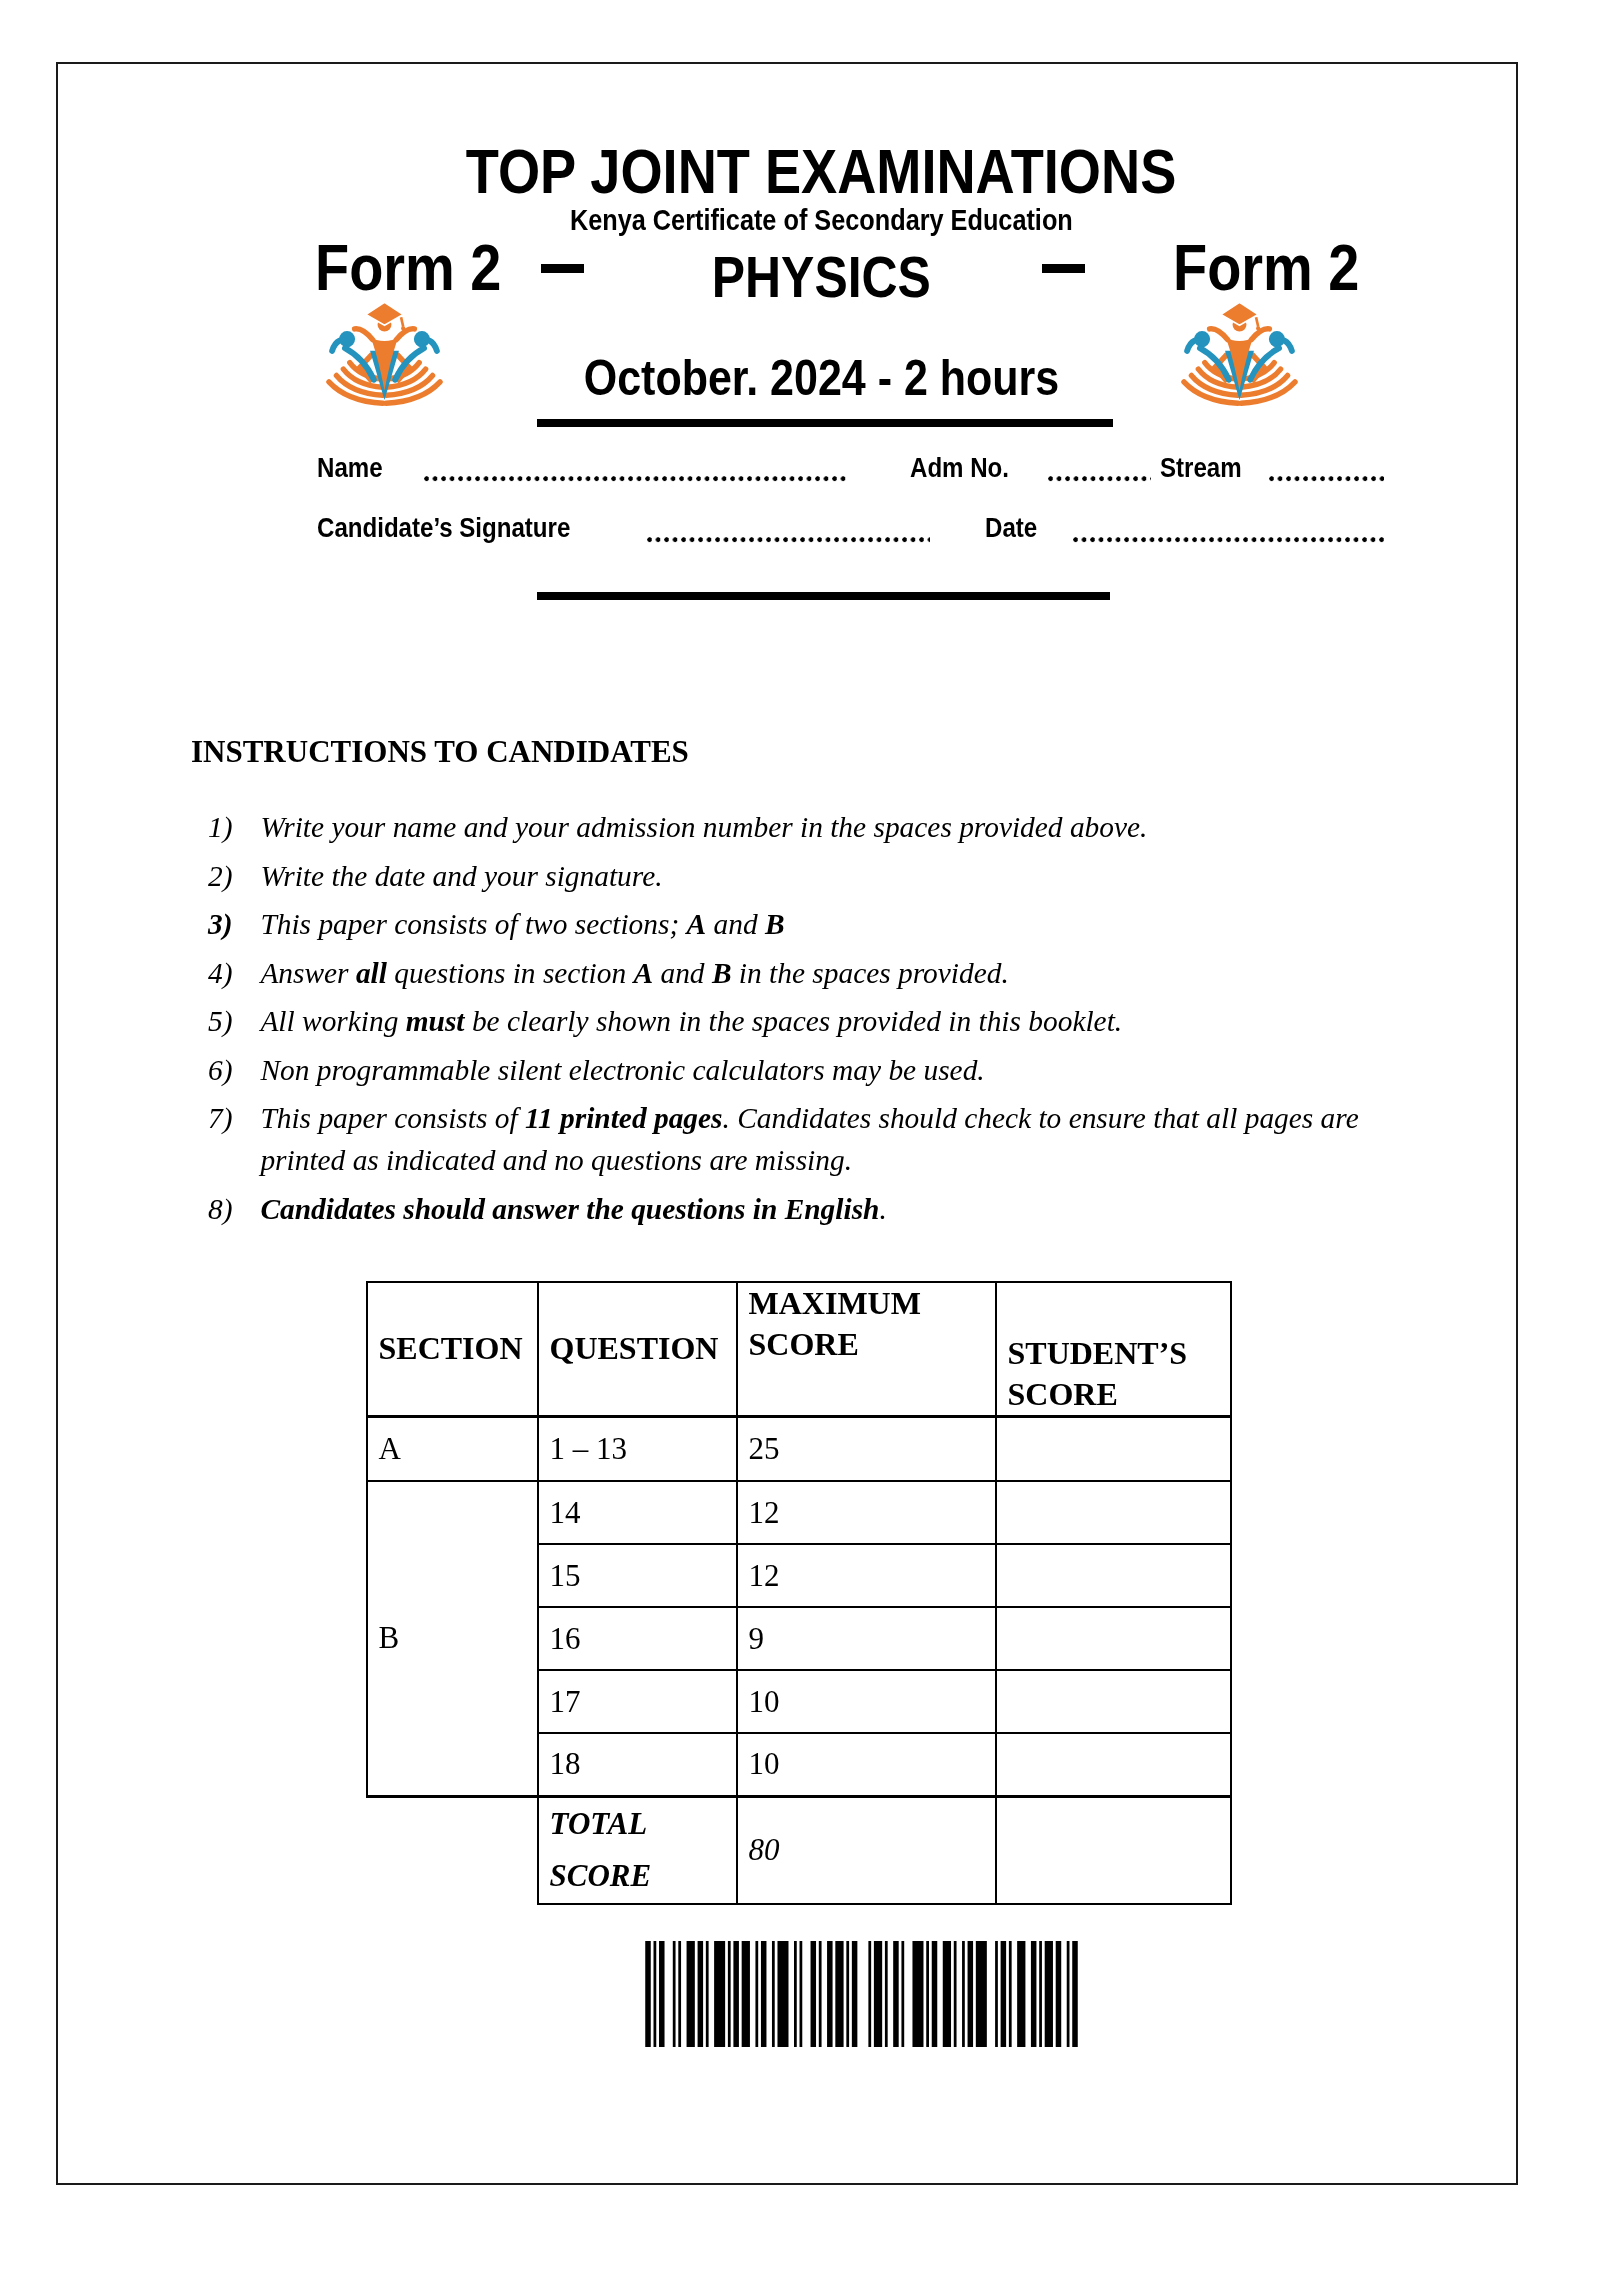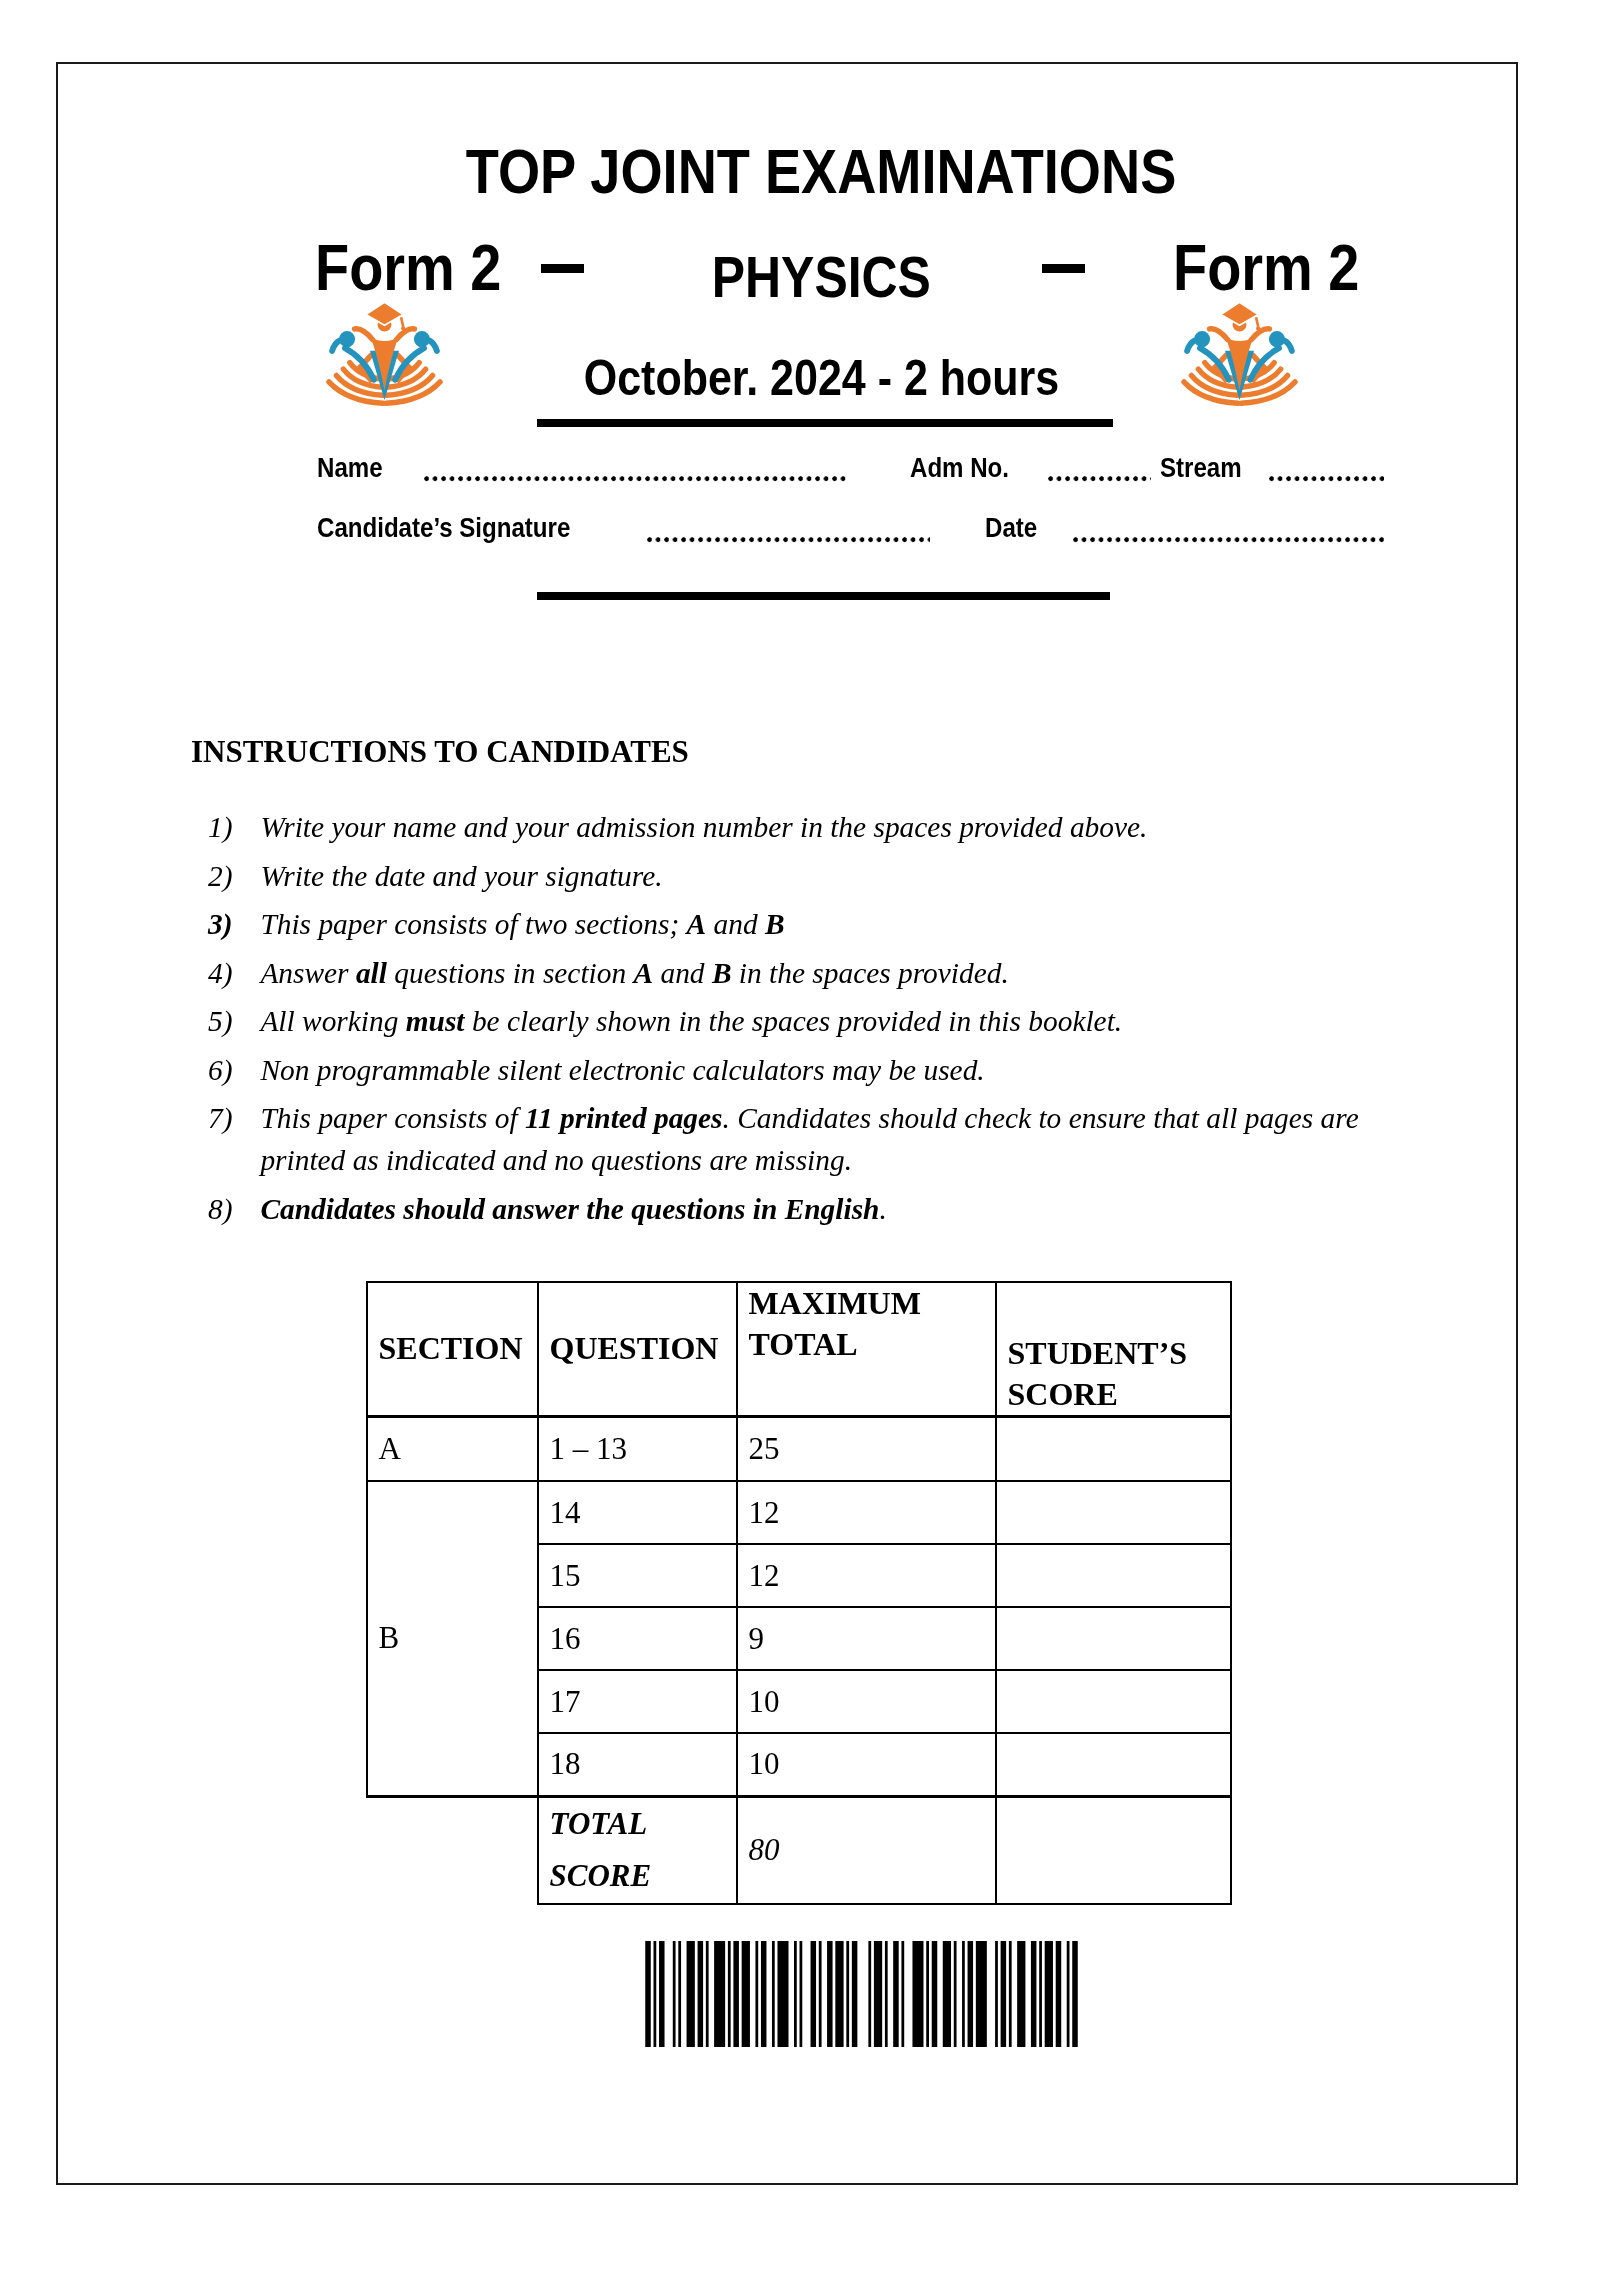--- a/index.html
+++ b/index.html
@@ -92,20 +92,21 @@
         <path d="M108 85 C 96 71, 84 63, 74 65"></path>
         <path d="M152 85 C 164 71, 176 63, 186 65"></path>
       </g>
       <polygon class="lg-o" points="130,15 165,38 130,58 95,38" stroke="#ffffff" stroke-width="3"></polygon>
       <path class="lg-os" d="M161 43 L165 61" stroke-width="5"></path>
       <circle class="lg-o" cx="165" cy="64" r="4"></circle>
     </symbol>
   </svg>
 
   <div class="centerline abs b-sans title" style="top:135px"><span class="narrow">TOP JOINT EXAMINATIONS</span></div>
+  <div class="centerline abs b-sans subtitle" style="top:203px"><span class="narrow">Kenya Certificate of Secondary Education</span></div>
 
   <div class="abs b-sans formlvl" style="left:315px;top:230px"><span class="narrowL">Form 2</span></div>
   <div class="dash" style="left:541px;top:264px"></div>
   <div class="centerline abs b-sans subject" style="top:243px"><span class="narrow">PHYSICS</span></div>
   <div class="dash" style="left:1042px;top:264px"></div>
   <div class="abs b-sans formlvl" style="left:1173px;top:230px"><span class="narrowL">Form 2</span></div>
 
   <svg class="logo" style="left:315px;top:294px" viewBox="0 0 212 180" width="139" height="118">
       <use href="#tpj-logo"></use>
     </svg>
@@ -171,21 +172,21 @@
     <colgroup>
       <col class="col-section">
         <col class="col-question">
         <col class="col-max">
         <col class="col-student">
     </colgroup>
     <thead>
       <tr class="h-row">
         <th class="bl bt hsep">SECTION</th>
         <th class="bt hsep">QUESTION</th>
-        <th class="bt hsep v-top">MAXIMUM TOTAL</th>
+        <th class="bt hsep v-top">MAXIMUM SCORE</th>
         <th class="bt br hsep v-bot">STUDENT’S SCORE</th>
       </tr>
     </thead>
     <tbody>
       <tr class="r-a">
         <td class="bl">A</td>
         <td>1 – 13</td>
         <td>25</td>
         <td class="br"></td>
       </tr>

